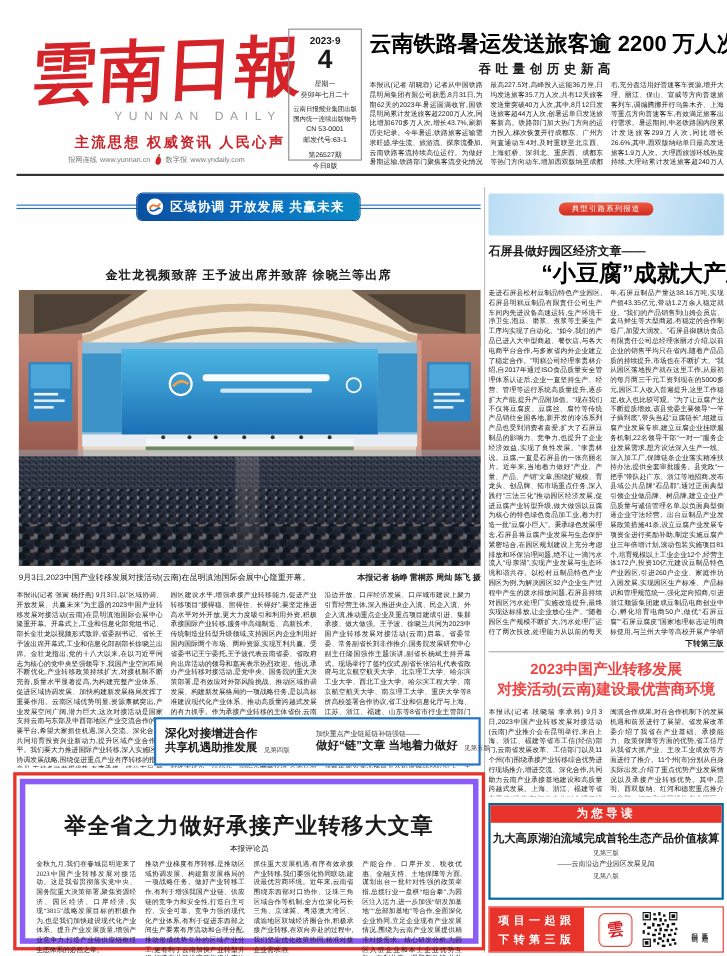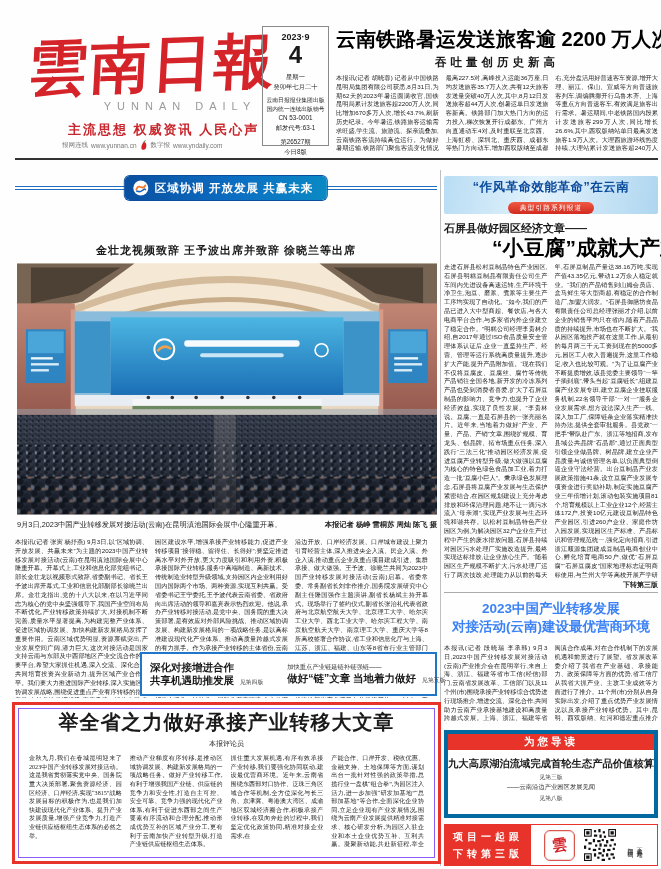--- a/index.html
+++ b/index.html
@@ -34,36 +34,36 @@
   .m-deck{font-weight:bold;font-size:11px;text-align:center;letter-spacing:1px;}
   .cap{font-size:7.3px;color:#222;display:flex;justify-content:space-between;}
   .cap b{font-weight:bold;}
   .promo{box-sizing:border-box;border:2px solid #2176c7;background:#fff;display:flex;align-items:center;
          padding:3px 8px;gap:10px;}
   .promo-t{font-weight:900;font-size:10.5px;line-height:1.25;white-space:nowrap;}
   .promo-k{font-size:6.3px;color:#333;white-space:nowrap;}
   .promo-p{font-size:5.8px;color:#444;align-self:flex-end;white-space:nowrap;}
   
   .comm{box-sizing:border-box;border:3px solid #e8332a;padding:3px;background:#fff;}
-  .comm-in{border:1px solid #8b5cf6;height:100%;box-sizing:border-box;padding:0 10px 6px;}
+  .comm-in{border:5px solid #8b5cf6;height:100%;box-sizing:border-box;padding:24px 10px 6px;}
   .c-head{font-weight:900;font-size:20px;text-align:center;letter-spacing:1px;white-space:nowrap;}
   .c-by{font-size:7px;text-align:center;margin:3px 0 5px;}
   .c-col{font-family:"Liberation Serif",serif;font-size:6.1px;line-height:1.42;text-align:justify;
          overflow:hidden;color:#222;}
   
   .r-banner{background:linear-gradient(100deg,#b9ddf4 0%,#e3f2fc 45%,#aed6f0 100%);
             text-align:center;padding-top:3px;box-sizing:border-box;border-radius:2px;}
   .r-banner-t{color:#0a4a9c;font-weight:900;font-size:12.5px;letter-spacing:0.5px;}
   .r-banner-s{display:inline-block;background:linear-gradient(#ef5a43,#d22a1f);color:#fff;font-size:6.8px;
               padding:1px 12px;border-radius:7px;margin-top:2px;letter-spacing:1px;}
   .r-kick{font-weight:bold;font-size:11px;}
   .r-head{font-weight:900;font-size:21px;letter-spacing:0;white-space:nowrap;color:#000;}
   .jump{font-weight:bold;font-size:7px;text-align:right;}
-  .tj-head{font-weight:900;font-size:13.5px;line-height:1.35;text-align:center;white-space:nowrap;color:#3b82f6;}
-  .daodu{box-sizing:border-box;border:4px solid #0369a1;background:#fff;}
+  .tj-head{font-weight:900;font-size:13.5px;line-height:1.35;text-align:center;white-space:nowrap;color:#ef4444;}
+  .daodu{box-sizing:border-box;border:2px solid #0369a1;background:#fff;}
   .daodu-bar{background:#e8332a;color:#fff;font-weight:bold;font-size:10.5px;text-align:center;
              letter-spacing:3px;padding:1px 0;}
   .dd-t1{font-weight:900;font-size:10.3px;text-align:center;margin-top:7px;white-space:nowrap;}
   .dd-p{font-size:5.8px;color:#444;text-align:center;margin-top:2px;}
   .dd-t2{font-weight:900;font-size:12px;letter-spacing:3px;text-align:center;margin-top:7px;white-space:nowrap;}
   .dd-sub{font-size:6.3px;color:#333;text-align:center;margin-top:1px;}
   .appbox{box-sizing:border-box;border:1.5px solid #e8332a;background:#fff;display:flex;align-items:stretch;}
   .app-red{background:#e8332a;color:#fff;width:86px;display:flex;flex-direction:column;justify-content:center;
            align-items:center;gap:3px;font-weight:bold;font-size:10px;letter-spacing:4px;}
   .app-rest{flex:1;display:flex;align-items:center;justify-content:center;gap:9px;}
@@ -263,21 +263,20 @@
       <div class="colrow" style="gap:8px;">
         <div class="c-col" style="width:94px;height:96px;">金秋九月,我们在春城昆明迎来了2023中国产业转移发展对接活动。这是我省贯彻落实党中央、国务院重大决策部署,聚焦资源经济、园区经济、口岸经济,实现“3815”战略发展目标的积极作为,也是我们加快建设现代化产业体系、提升产业发展质量,增强产业竞争力,打造产业链供应链枢纽生态体系的必然之举。</div>
         <div class="c-col" style="width:94px;height:96px;">推动产业梯度有序转移,是推动区域协调发展、构建新发展格局的一项战略任务。做好产业转移工作,有利于增强我国产业链、供应链的竞争力和安全性,打造自主可控、安全可靠、竞争力强的现代化产业体系,有利于促进东西部之间生产要素有序流动和合理分配,推动形成优势互补的区域产业分工,更有利于云南加快产业转型升级,打造产业链供应链枢纽生态体系。</div>
         <div class="c-col" style="width:94px;height:96px;">抓住重大发展机遇,有序有效承接产业转移,我们要强化协同联动,建设最优营商环境。近年来,云南省围绕东西部对口协作、泛珠三角区域合作等机制,全方位深化与长三角、京津冀、粤港澳大湾区、成渝地区双城经济圈合作,积极承接产业转移,在双向奔赴的过程中,我们坚定优化政策协同,精准对接企业需求,在</div>
         <div class="c-col" style="width:94px;height:96px;">产能合作、口岸开发、税收优惠、金融支持、土地保障等方面,谋划出台一批针对性强的政策举措,总揽行业一盘棋“组合拳”,为园区注入活力,进一步加强“研发加基地”“总部加基地”等合作,全面深化企业协同,立足企业现有产业发展情况,围绕为云南产业发展提供精准对接需求、核心研发分析,为园区入驻企业和本土企业优势互补、互利共赢。凝聚新动能,共赴新征程,举全省之力做好承接产业转移大文章,全省上下要按照国家产业转移重大战略布局,乘势而上、苦干实干、久久为功,再谱高质量跨越式发展新篇章,展现更大作为!</div>
       </div>
     </div>
   </div>
 
   <div class="abs r-banner" style="left:444px;top:176px;width:214px;height:38px;">
-    <div class="r-banner-t">“作风革命效能革命”在云南</div>
     <div class="r-banner-s">典型引路系列报道</div>
   </div>
 
   <div class="abs r-kick" style="left:444px;top:221px;width:214px;">石屏县做好园区经济文章——</div>
   <div class="abs r-head" style="left:444px;top:234px;width:214px;margin-left:48px;">“小豆腐”成就大产业</div>
 
   <div class="abs colrow" style="left:444px;top:263px;width:214px;height:316px;">
     <div class="smallcol" style="width:104px;height:316px;">走进石屏县松村豆制品特色产业园区,石屏县明糕豆制品有限责任公司生产车间内先进设备高速运转,生产环境干净卫生,泡豆、磨浆、煮浆等主要生产工序均实现了自动化。“如今,我们的产品已进入大中型商超、餐饮店,与各大电商平台合作,与多家省内外企业建立了稳定合作。”明糕公司经理李贵林介绍,自2017年通过ISO食品质量安全管理体系认证后,企业一直坚持生产、经营、管理等运行系统高质量提升,逐步扩大产能,提升产品附加值。“现在我们不仅将豆腐皮、豆腐丝、腐竹等传统产品销往全国各地,新开发的冷冻系列产品也受到消费者喜爱,扩大了石屏豆制品的影响力、竞争力,也提升了企业经济效益,实现了良性发展。”李贵林说。豆腐,一直是石屏县的一张亮丽名片。近年来,当地着力做好“产业、产量、产品、产销”文章,围绕扩规模、育龙头、创品牌、拓市场重点任务,深入践行“三法三化”推动园区经济发展,促进豆腐产业转型升级,做大做强以豆腐为核心的特色绿色食品加工业,着力打造一批“豆腐小巨人”。秉承绿色发展理念,石屏县将豆腐产业发展与生态保护紧密结合,在园区规划建设上充分考虑排放和环保治理问题,绝不让一滴污水流入“母亲湖”,实现产业发展与生态环境和谐共存。以松村豆制品特色产业园区为例,为解决园区32户企业生产过程中产生的废水排放问题,石屏县持续对园区污水处理厂实施改造提升,最终实现达标排放,让企业放心生产。“随着园区生产规模不断扩大,污水处理厂运行了两次技改,处理能力从以前的每天800立方米提升到现在的每天2000立方米,排放标准从原来的一级B标提升到一级A标。”园区负责人高珊珊说。目前,石屏县已建成松村豆制品特色产业园区、城东鲜豆腐加工园区、石屏豆腐制品深加工园区,建成3个年产1万吨包装豆腐车间,成功引进浙江顺源集团、新希望川渝子公司等实力企业,豆腐博物馆、相关配套综合体等项目有序推进。2022</div>
     <div class="smallcol" style="width:104px;height:316px;">年,石屏豆制品产量达38.16万吨,实现产值43.35亿元,带动1.2万余人稳定就业。“我们的产品销售到山姆会员店、盒马鲜生等大型商超,有稳定的合作制造厂,加盟大润发。”石屏县御膳坊食品有限责任公司总经理张丽才介绍,以前企业的销售平均只在省内,随着产品品质的持续提升,市场也在不断扩大。“我从园区落地投产就在这里工作,从最初的每月两三千元工资到现在的5000多元,园区工人收入普遍提升,这里工作稳定,收入也比较可观。”为了让豆腐产业不断提质增效,该县党委主要领导“一竿子插到底”,带头当起“豆腐链长”,组建豆腐产业发展专班,建立豆腐企业挂联服务机制,22名领导干部“一对一”服务企业发展需求,想方设法深入生产一线、深入加工厂,保障链条企业落实精准扶持办法,提供全套审批服务。县党政“一把手”带队赴广东、浙江等地招商,发布县域公共品牌“石品郡”,通过正面典型引领企业做品牌、树品牌,建立企业产品质量与诚信管理名单,以负面典型倒逼企业守法经营。出台豆制品产业发展政策措施41条,设立豆腐产业发展专项资金进行奖励补助,制定实施豆腐产业三年倍增计划,滚动包装实施项目81个,培育规模以上工业企业12个,经营主体172户,投资10亿元建设豆制品特色产业园区,引进260户企业、家庭作坊入园发展,实现园区生产标准、产品标识和管理规范统一,强化定向招商,引进浙江顺源集团建成豆制品电商创业中心,孵化培育电商50户,做优“石屏豆腐”“石屏豆腐皮”国家地理标志证明商标使用,与兰州大学等高校开展产学研合作,建成全省首家豆腐产业科技专家服务站。在市场开拓上,全县各豆腐生产企业根据发展机遇,不断研究生产适合当下消费环境的豆腐系列产品,开启电商发展之路,让电商平台成为销售石屏豆腐的重要平台。今年2月,石屏县县域公共品牌“石品郡”携系列产品走进东方甄选直播间。</div>
   </div>

